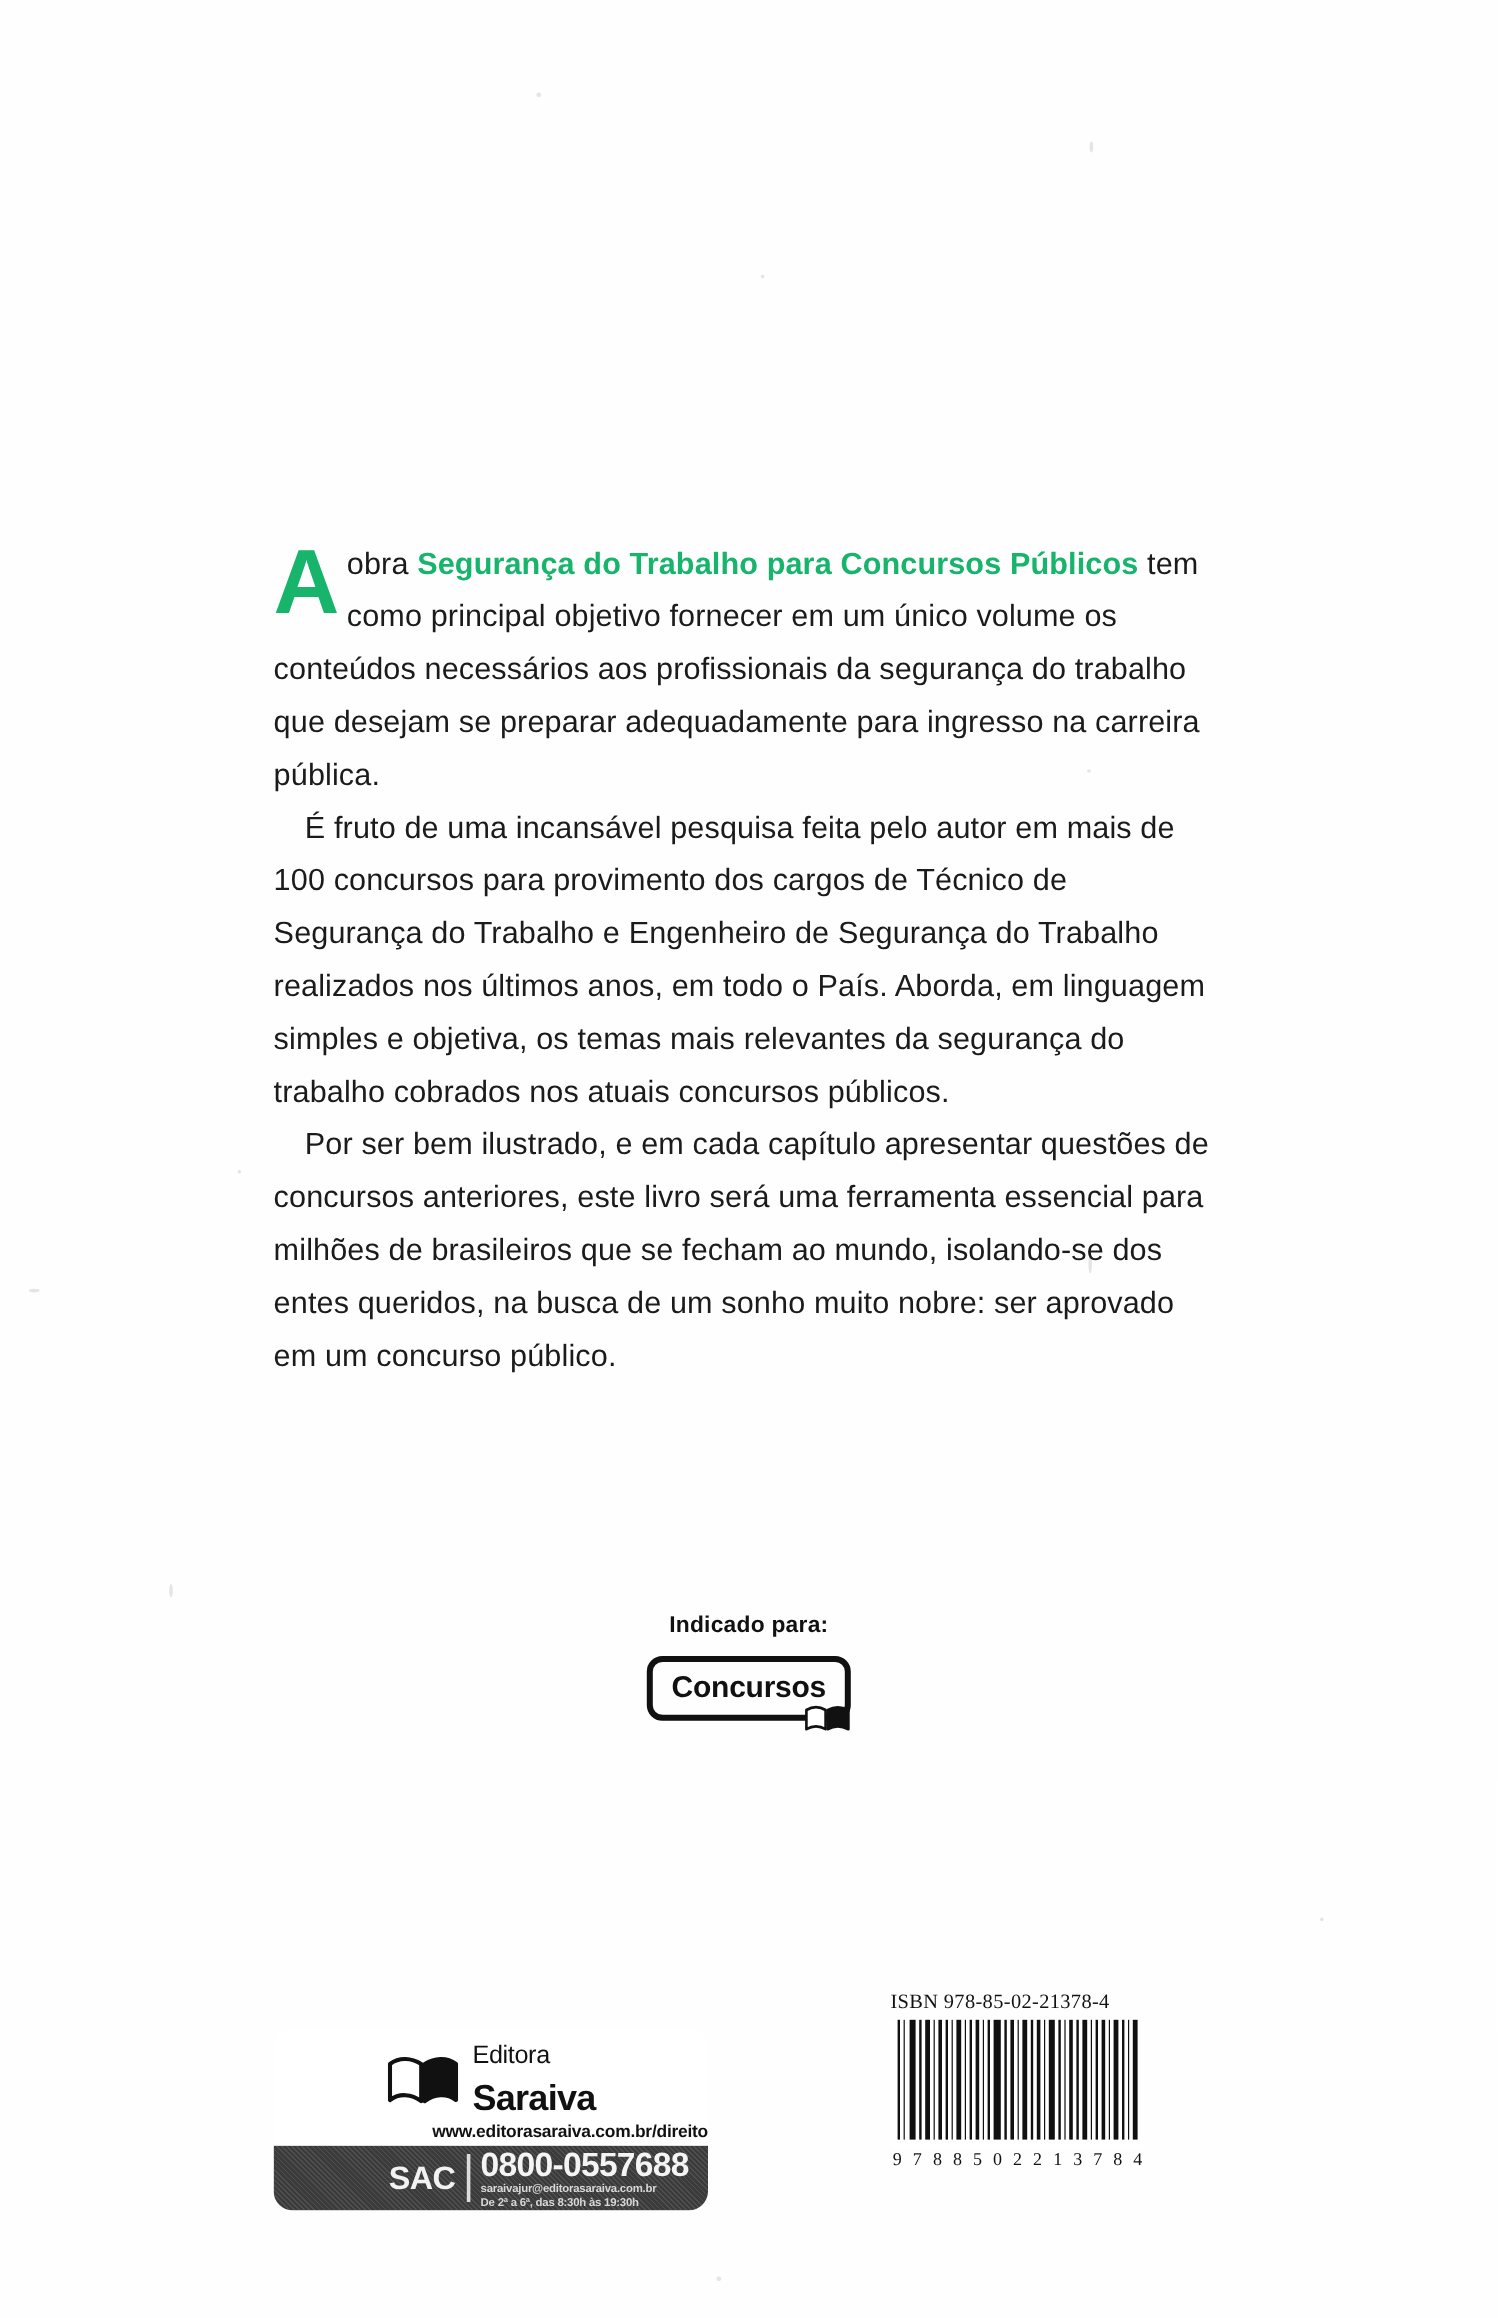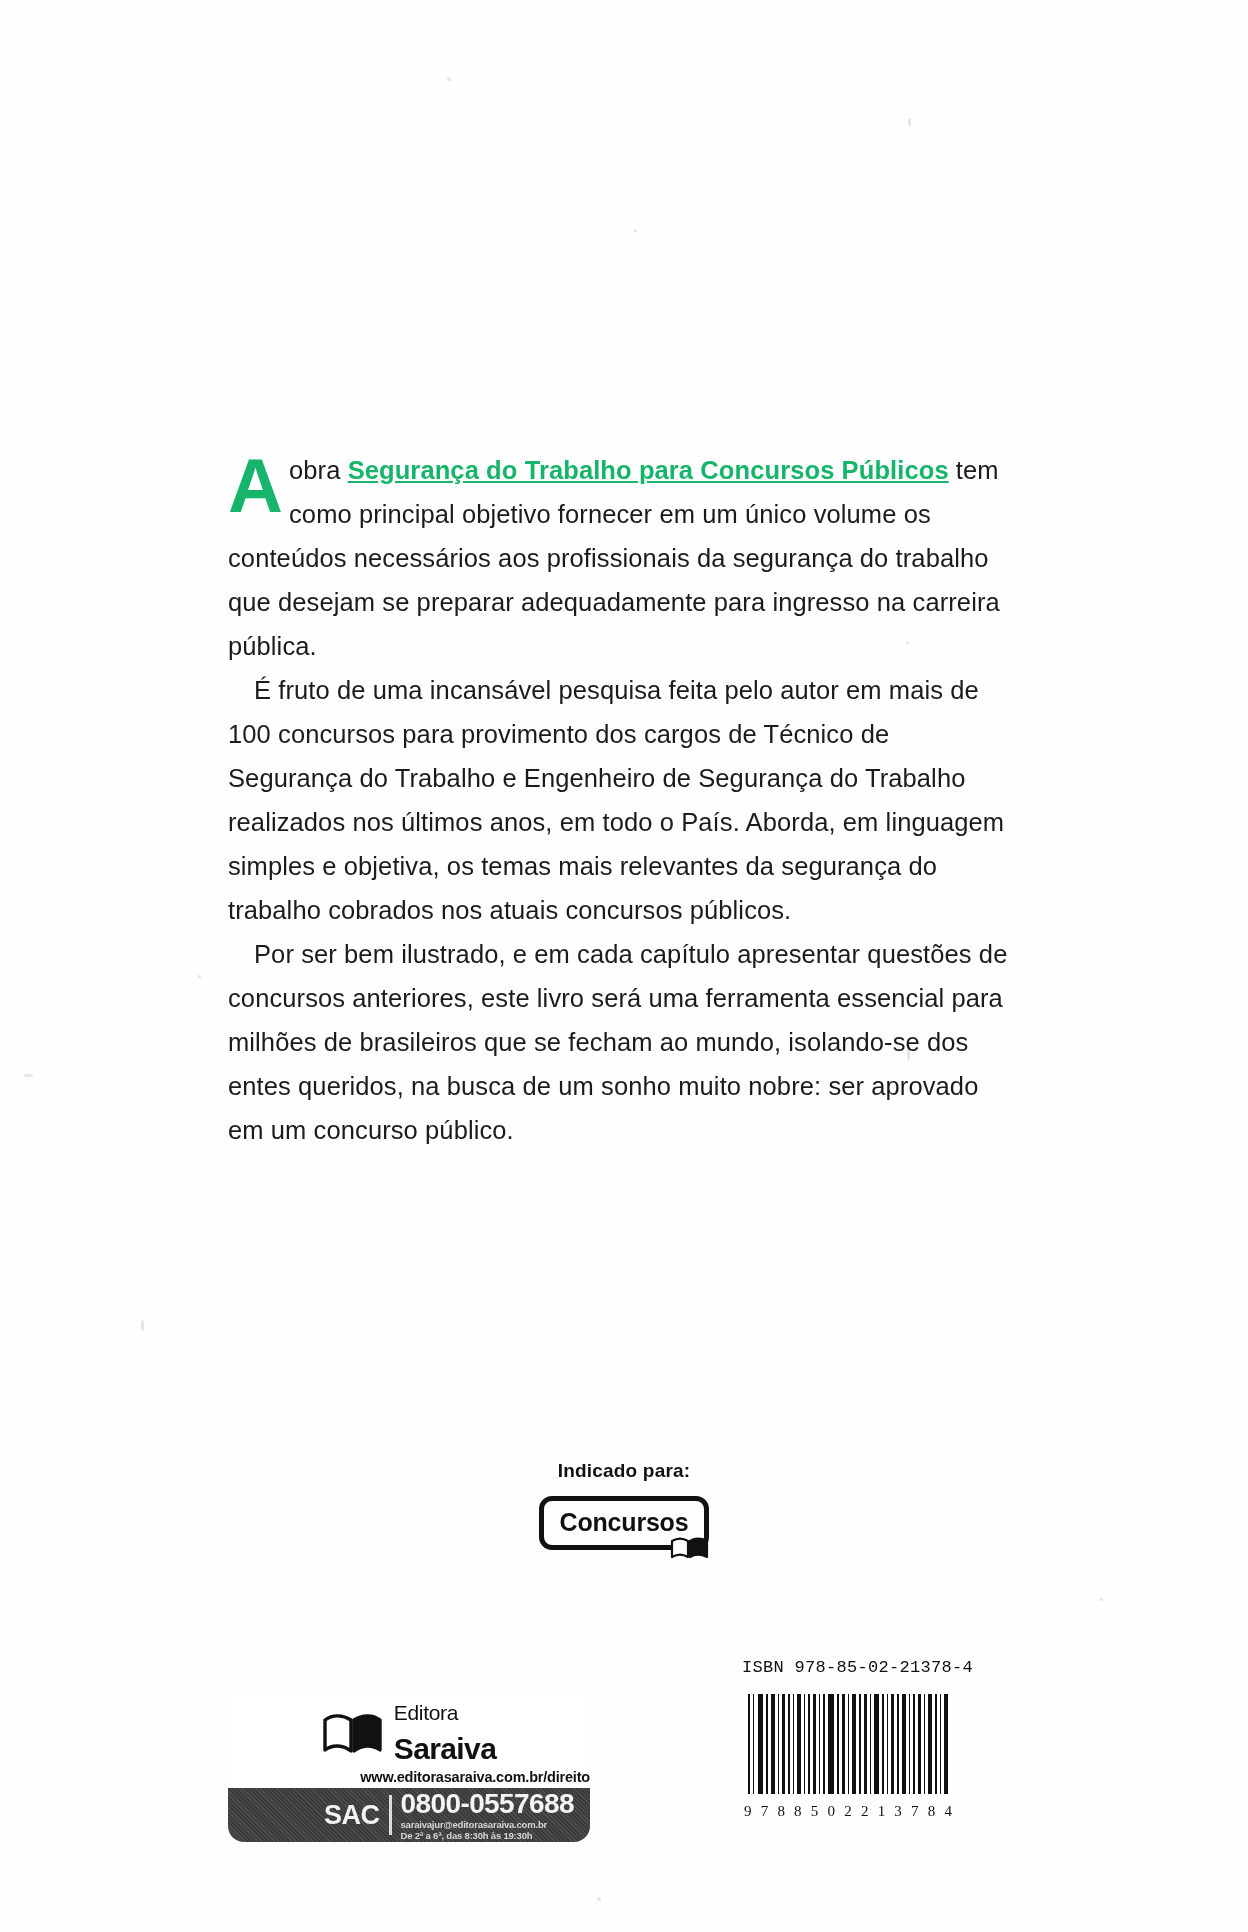--- a/index.html
+++ b/index.html
@@ -56,29 +56,28 @@
     color: #17b46b;
     font-weight: 700;
     font-size: 76px;
     line-height: 64px;
     margin: 6px 6px 0 0;
     font-family: "Liberation Sans", sans-serif;
   }
   .green {
     color: #17b46b;
     font-weight: 700;
-    text-decoration: underline;
   }
   .indent { text-indent: 26px; }
 
   
   .indicado-wrap {
     position: absolute;
     left: 0;
-    top: 1460px;
+    top: 1344px;
     width: 1248px;
     text-align: center;
   }
   .indicado-label {
     font-size: 19px;
     font-weight: 700;
     letter-spacing: .2px;
     color: #111;
     font-family: "Liberation Sans", sans-serif;
   }
@@ -207,25 +206,25 @@
   }
 
   
   .isbn-block {
     position: absolute;
     left: 742px;
     top: 1658px;
     width: 212px;
   }
   .isbn-text {
-    font-family: Liberation Mono, monospace;
+    font-family: Liberation Serif, serif;
     font-size: 17px;
     letter-spacing: .3px;
     color: #111;
-    margin-bottom: 17px;
+    margin-bottom: 5px;
     white-space: nowrap;
   }
   .barcode {
     width: 212px;
     height: 108px;
     display: block;
   }
   .barcode-digits {
     display: flex;
     justify-content: space-between;

